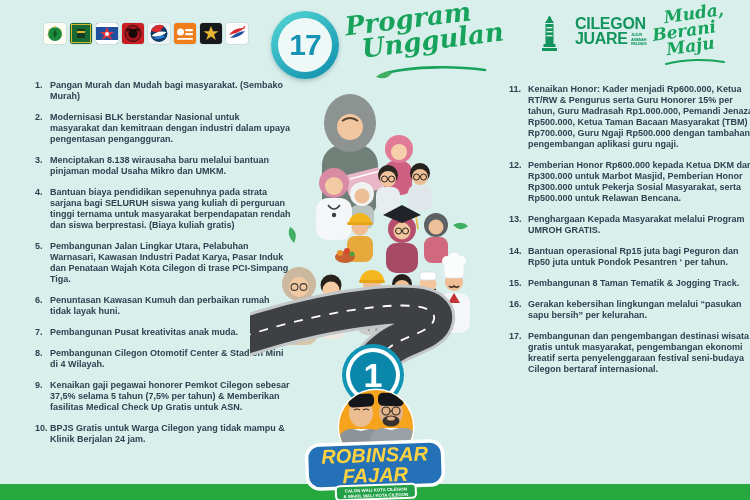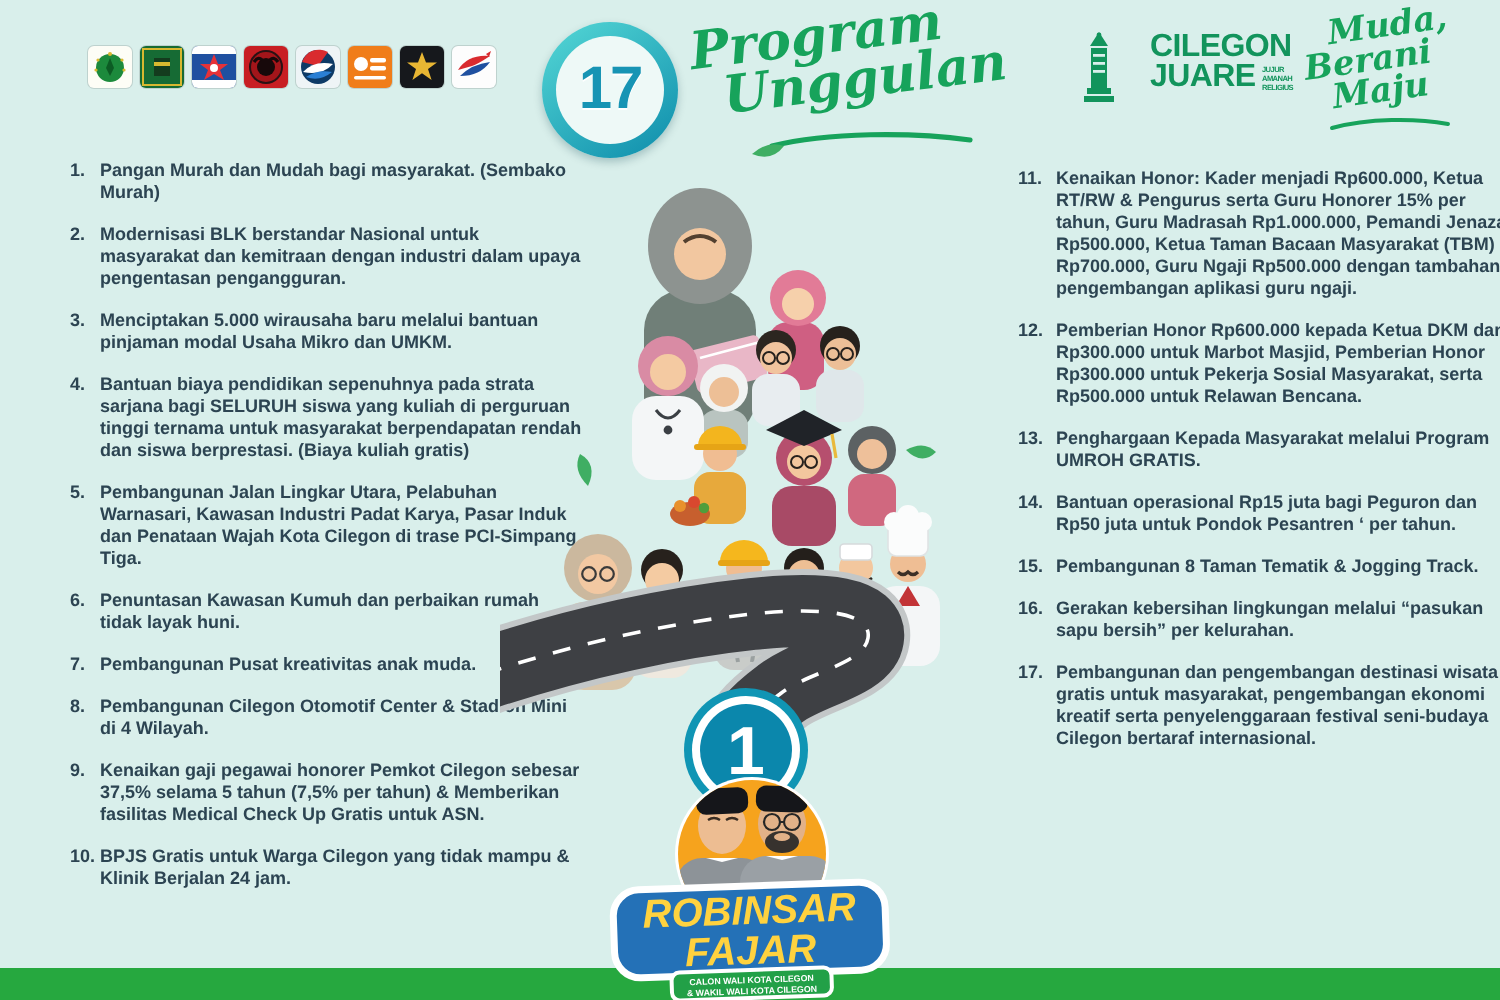--- a/index.html
+++ b/index.html
@@ -170,21 +170,21 @@
       <span class="txt">Pangan Murah dan Mudah bagi masyarakat. (Sembako Murah)</span>
     </div>
 
     <div class="prog">
       <span class="num">2.</span>
       <span class="txt">Modernisasi BLK berstandar Nasional untuk masyarakat dan kemitraan dengan industri dalam upaya pengentasan pengangguran.</span>
     </div>
 
     <div class="prog">
       <span class="num">3.</span>
-      <span class="txt">Menciptakan 5.000 wirausaha baru melalui bantuan pinjaman modal Usaha Mikro dan UMKM.</span>
+      <span class="txt">Menciptakan 8.138 wirausaha baru melalui bantuan pinjaman modal Usaha Mikro dan UMKM.</span>
     </div>
 
     <div class="prog">
       <span class="num">4.</span>
       <span class="txt">Bantuan biaya pendidikan sepenuhnya pada strata sarjana bagi SELURUH siswa yang kuliah di perguruan tinggi ternama untuk masyarakat berpendapatan rendah dan siswa berprestasi. (Biaya kuliah gratis)</span>
     </div>
 
     <div class="prog">
       <span class="num">5.</span>
       <span class="txt">Pembangunan Jalan Lingkar Utara, Pelabuhan Warnasari, Kawasan Industri Padat Karya, Pasar Induk dan Penataan Wajah Kota Cilegon di trase PCI-Simpang Tiga.</span>

